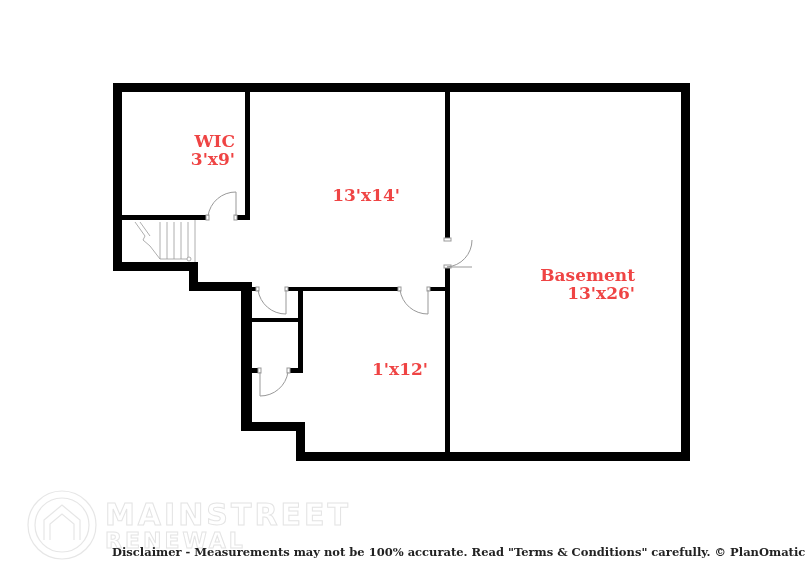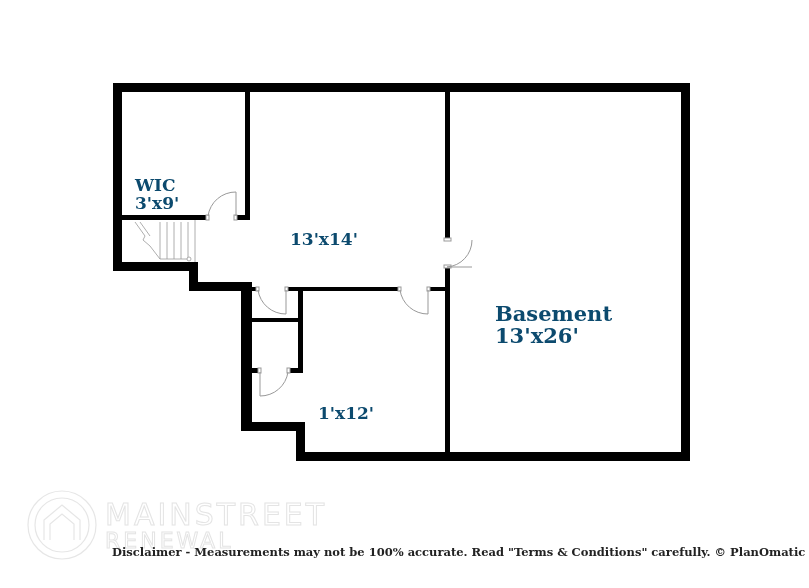--- a/index.html
+++ b/index.html
@@ -1,20 +1,20 @@
 <!DOCTYPE html>
 <html><head>
 <meta charset="utf-8">
 <style>
   html, body { margin: 0; padding: 0; background: #ffffff; }
   body { width: 809px; height: 588px; position: relative; overflow: hidden; font-family: "DejaVu Serif", serif; }
   #plan { position: absolute; left: 0; top: 0; }
-  .label { position: absolute; text-align: left; font-family: "DejaVu Serif", serif; font-weight: bold; color: #0c4a6e; line-height: 1.05; margin-top: 44px; }
+  .label { position: absolute; text-align: right; font-family: "DejaVu Serif", serif; font-weight: bold; color: #ef4444; line-height: 1.05; }
   .label span { display: block; }
-  .wm { position: absolute; left: 105px; top: 500px; font-family: "DejaVu Sans", sans-serif; color: transparent; -webkit-text-stroke: 1px #e4e4e4; }
+  .wm { position: absolute; left: 105px; top: 500px; font-family: "DejaVu Sans", sans-serif; color: transparent; font-weight: bold; -webkit-text-stroke: 1px #e4e4e4; }
   .wm .l1 { font-size: 30px; letter-spacing: 3px; display: block; line-height: 30px; }
   .wm .l2 { font-size: 22px; letter-spacing: 3px; display: block; line-height: 22px; }
   .disclaimer { position: absolute; left: 112px; top: 545px; font-family: "DejaVu Serif", serif; font-size: 11.5px; color: #222; white-space: nowrap; font-weight: bold; }
 </style>
 </head>
 <body>
 
 <svg id="plan" width="809" height="588" viewBox="0 0 809 588" xmlns="http://www.w3.org/2000/svg">
 
   <g fill="none" stroke="#e6e6e6" stroke-width="1.2">
@@ -114,21 +114,21 @@
 <div class="label" style="left:135px; top:133px; width:100px; font-size:17px;">
   <span>WIC</span>
   <span>3'x9'</span>
 </div>
 <div class="label" style="left:290px; top:187px; width:110px; font-size:17px;">
   <span>13'x14'</span>
 </div>
 <div class="label" style="left:318px; top:361px; width:110px; font-size:17px;">
   <span>1'x12'</span>
 </div>
-<div class="label" style="left:495px; top:259px; width:140px; font-size:21px;">
+<div class="label" style="left:495px; top:267px; width:140px; font-size:17px;">
   <span>Basement</span>
   <span>13'x26'</span>
 </div>
 
 <div class="wm">
   <span class="l1">MAINSTREET</span>
   <span class="l2">RENEWAL</span>
 </div>
 
 <div class="disclaimer">Disclaimer - Measurements may not be 100% accurate. Read "Terms &amp; Conditions" carefully. © PlanOmatic</div>

